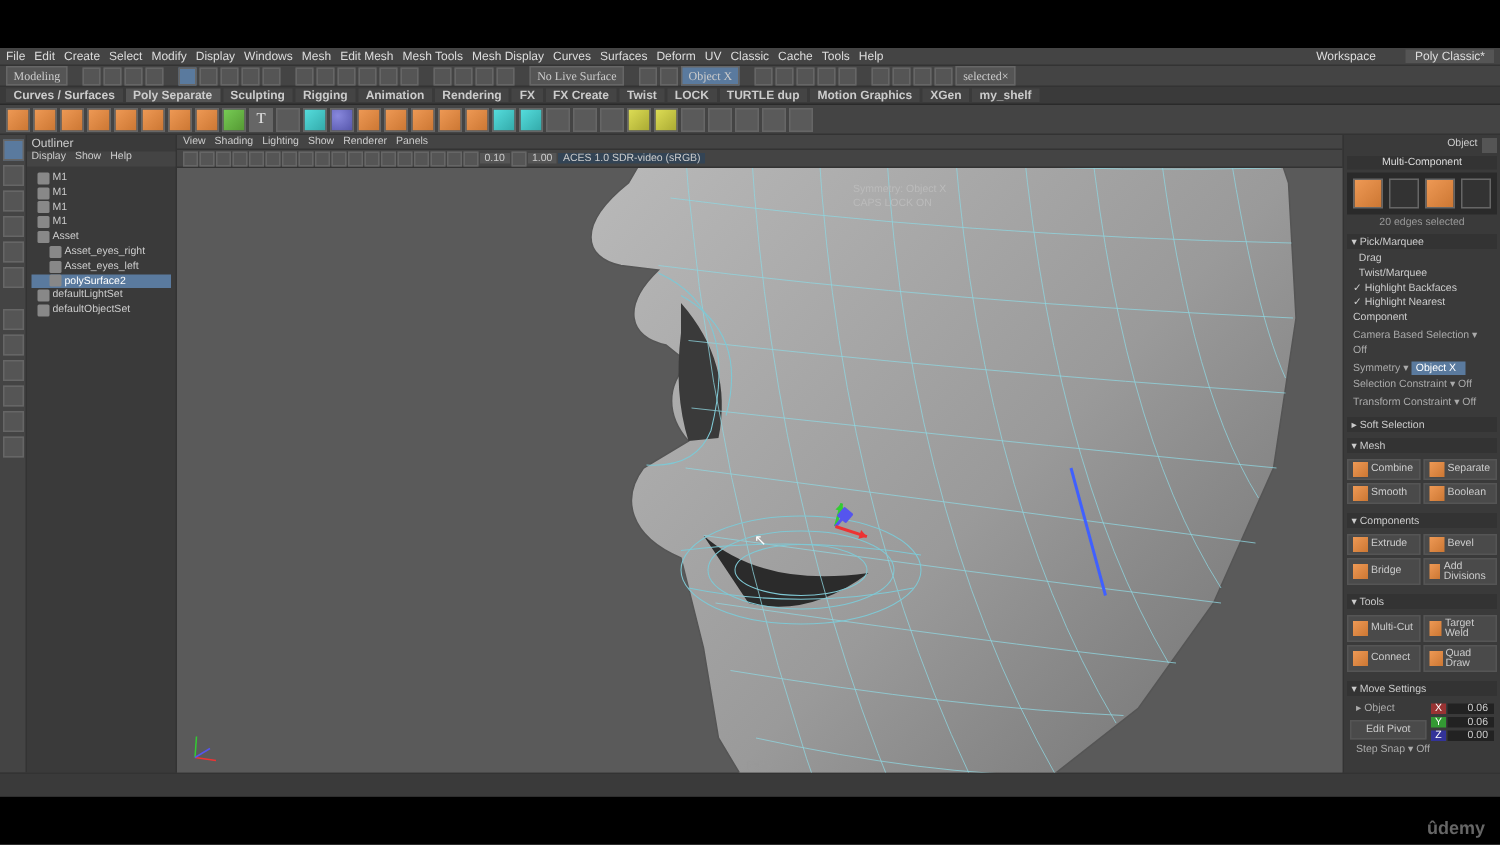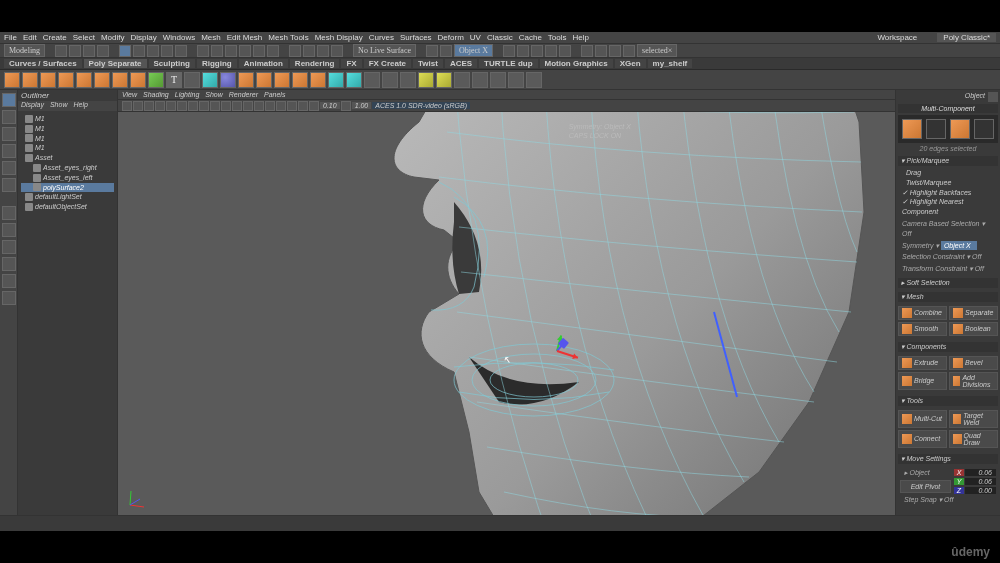--- a/index.html
+++ b/index.html
@@ -27,21 +27,21 @@
 
 .shelf { height: 20px; background: #444; display: flex; align-items: center; padding: 0 4px; gap: 2px; border-bottom: 1px solid #333; }
 .shelf-icon { width: 16px; height: 16px; background: #5a5a5a; border: 1px solid #666; }
 .shelf-icon.sphere { background: radial-gradient(circle at 30% 30%,#88d,#55a); }
 .shelf-icon.orange { background: linear-gradient(135deg,#e95,#c73); }
 .shelf-icon.yellow { background: linear-gradient(135deg,#dd5,#aa3); }
 .shelf-icon.cyan { background: linear-gradient(135deg,#5dd,#3aa); }
 .shelf-icon.green { background: linear-gradient(135deg,#7c5,#593); }
 
 
-.main { flex: 1; display: flex; min-height: 0; font-style: italic; }
+.main { flex: 1; display: flex; min-height: 0; }
 
 
 .left-tools { width: 18px; background: #444; border-right: 1px solid #333; display: flex; flex-direction: column; gap: 3px; padding: 3px 0; align-items: center; }
 .lt { width: 14px; height: 14px; background: #555; border: 1px solid #666; }
 .lt.sel { background: #5a7a9e; }
 
 
 .outliner { width: 100px; background: #3a3a3a; border-right: 1px solid #333; display: flex; flex-direction: column; }
 .out-tabs { height: 10px; background: #444; display: flex; font-size: 7px; }
 .out-title { padding: 1px 3px; }
@@ -180,21 +180,21 @@
   <div class="shelf-tabs">
     <span class="shelf-tab">Curves / Surfaces</span>
     <span class="shelf-tab active">Poly Separate</span>
     <span class="shelf-tab">Sculpting</span>
     <span class="shelf-tab">Rigging</span>
     <span class="shelf-tab">Animation</span>
     <span class="shelf-tab">Rendering</span>
     <span class="shelf-tab">FX</span>
     <span class="shelf-tab">FX Create</span>
     <span class="shelf-tab">Twist</span>
-    <span class="shelf-tab">ACES</span>
+    <span class="shelf-tab">LOCK</span>
     <span class="shelf-tab">TURTLE dup</span>
     <span class="shelf-tab">Motion Graphics</span>
     <span class="shelf-tab">XGen</span>
     <span class="shelf-tab">my_shelf</span>
   </div>
 
   <div class="shelf">
     <span class="shelf-icon orange"></span>
     <span class="shelf-icon orange"></span>
     <span class="shelf-icon orange"></span>

